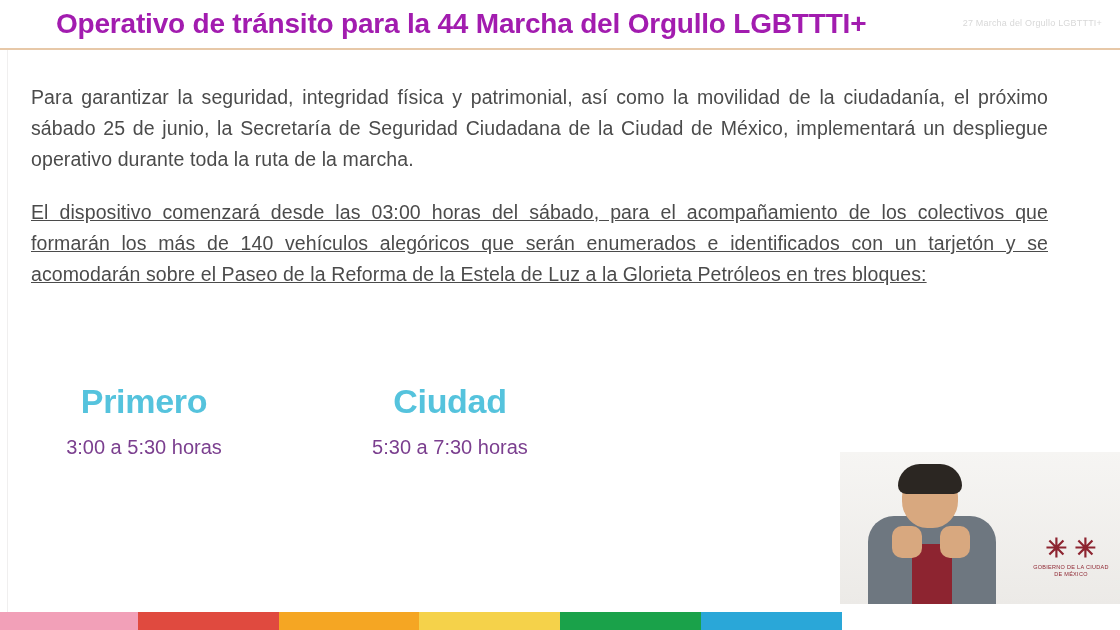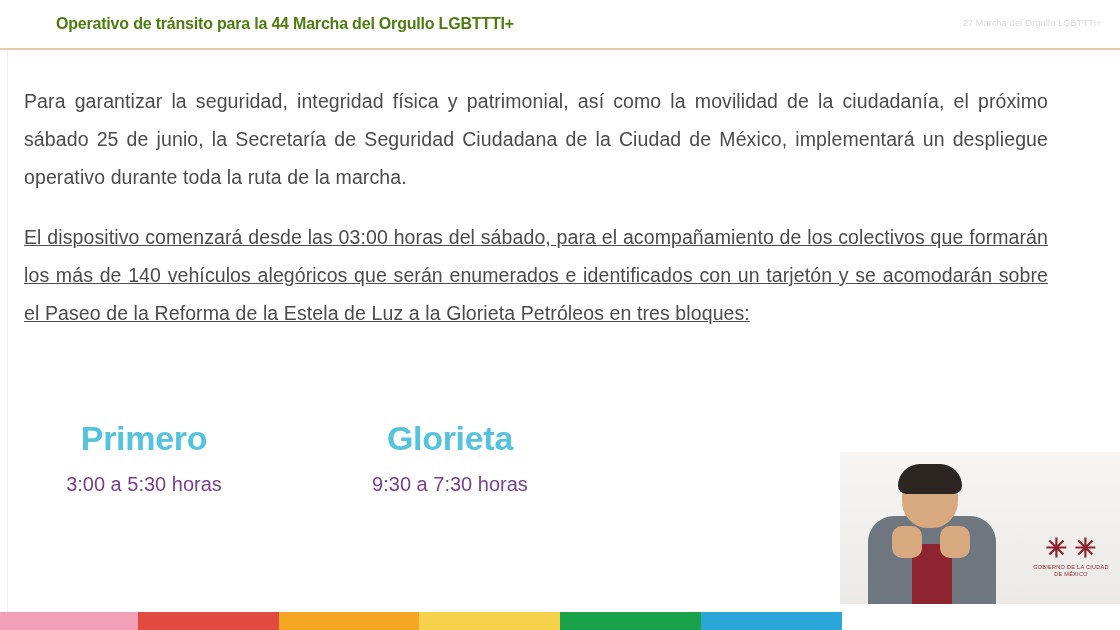--- a/index.html
+++ b/index.html
@@ -23,23 +23,23 @@
     position: absolute;
     top: 0; left: 0;
     width: 1120px;
     height: 48px;
     background: #ffffff;
     display: flex;
     align-items: center;
   }
   .header-title {
     margin-left: 56px;
-    font-size: 16px;
+    font-size: 28px;
     font-weight: bold;
-    color: #4d7c0f;
+    color: #a21caf;
     letter-spacing: -0.2px;
     white-space: nowrap;
   }
   .header-watermark {
     position: absolute;
     right: 18px;
     top: 18px;
     font-size: 9px;
     color: #d8d8d8;
     letter-spacing: 0.2px;
@@ -65,36 +65,36 @@
 
   
   .body-wrap {
     position: absolute;
     top: 82px;
     left: 24px;
     width: 1024px;
   }
   .para {
     font-size: 19.5px;
-    line-height: 38px;
+    line-height: 31px;
     color: #4b4b4b;
     text-align: justify;
     text-justify: inter-word;
     letter-spacing: 0.1px;
+    margin-left: 7px;
   }
   .para + .para { margin-top: 22px; text-decoration: underline; }
 
   
   .blocks {
     position: absolute;
     top: 380px;
     left: 0;
     width: 900px;
     display: flex;
-    margin-top: 37px;
   }
   .block {
     flex: 0 0 33.33%;
     text-align: center;
   }
   .block-title {
     font-size: 34px;
     font-weight: bold;
     color: #55c3dd;
     line-height: 42px;
@@ -222,22 +222,22 @@
     <p class="para">Para garantizar la seguridad, integridad física y patrimonial, así como la movilidad de la ciudadanía, el próximo sábado 25 de junio, la Secretaría de Seguridad Ciudadana de la Ciudad de México, implementará un despliegue operativo durante toda la ruta de la marcha.</p>
     <p class="para">El dispositivo comenzará desde las 03:00 horas del sábado, para el acompañamiento de los colectivos que formarán los más de 140 vehículos alegóricos que serán enumerados e identificados con un tarjetón y se acomodarán sobre el Paseo de la Reforma de la Estela de Luz a la Glorieta Petróleos en tres bloques:</p>
   </div>
 
   <div class="blocks">
     <div class="block">
       <div class="block-title">Primero</div>
       <div class="block-sub">3:00 a 5:30 horas</div>
     </div>
     <div class="block">
-      <div class="block-title">Glorieta</div>
-      <div class="block-sub">9:30 a 7:30 horas</div>
+      <div class="block-title">Ciudad</div>
+      <div class="block-sub">5:30 a 7:30 horas</div>
     </div>
   </div>
 
   <div class="interpreter">
     <div class="interp-bg"></div>
     <div class="interp-person">
       <div class="p-body"></div>
       <div class="p-shirt"></div>
       <div class="p-head"></div>
       <div class="p-hair"></div>

